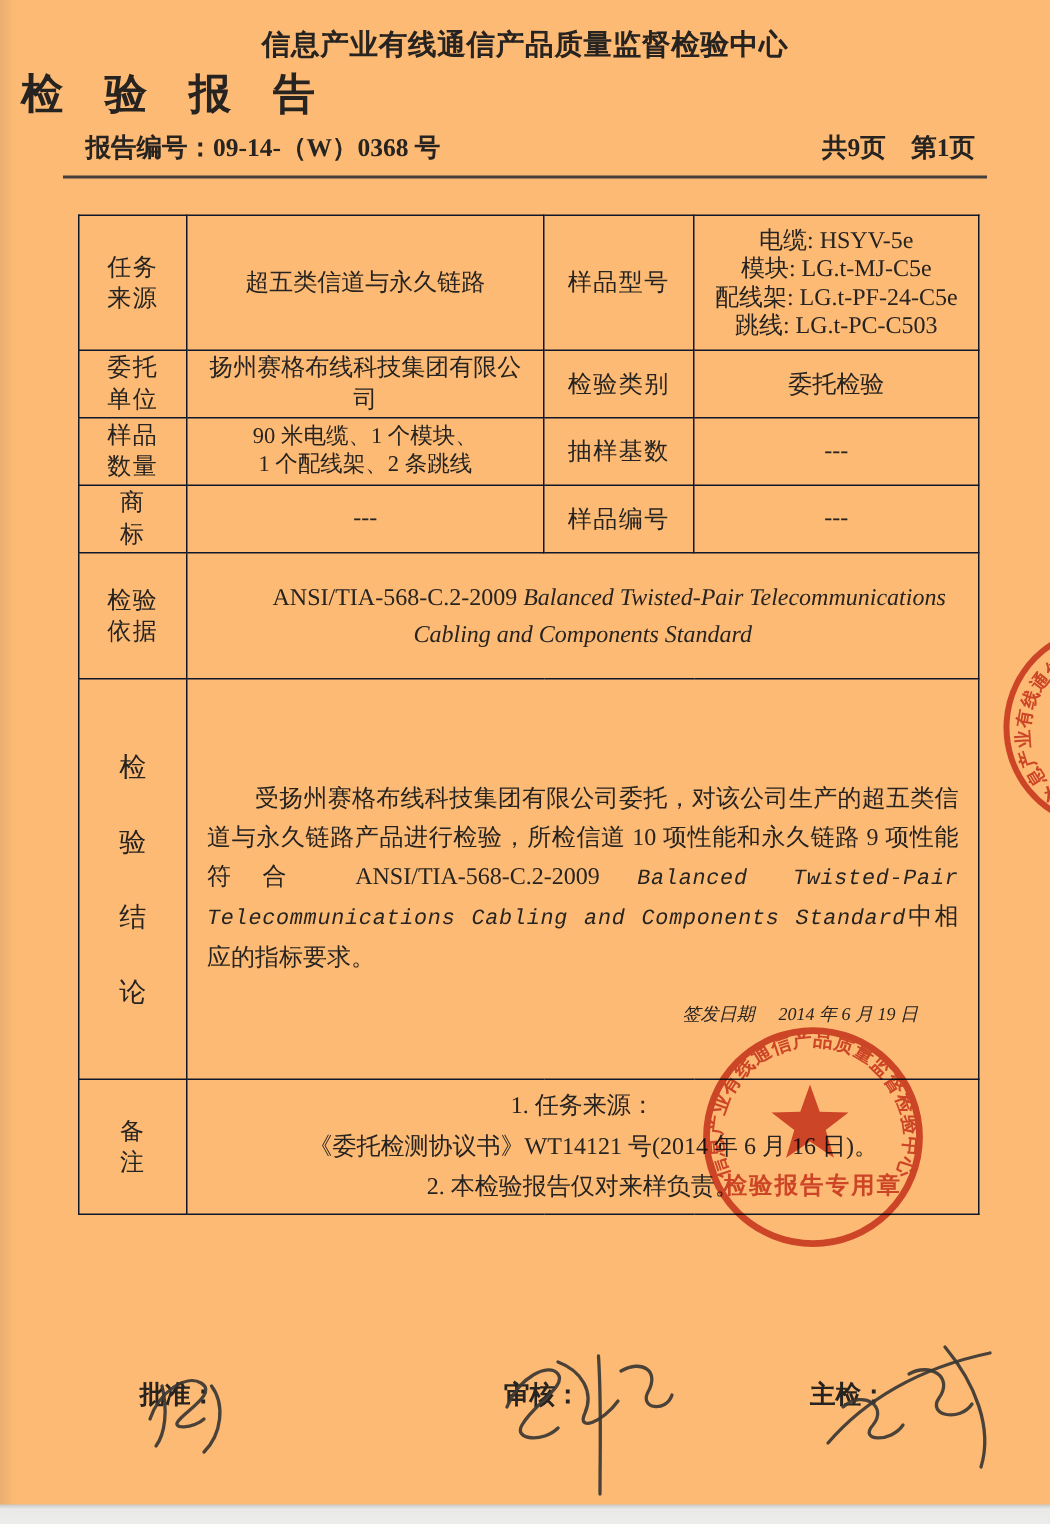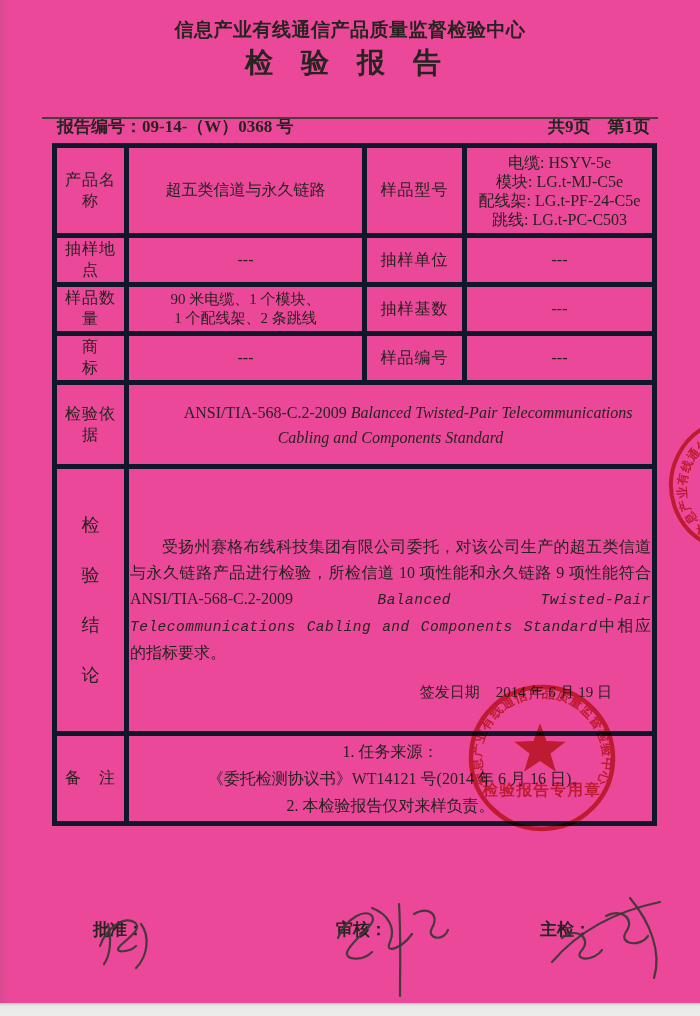--- a/index.html
+++ b/index.html
@@ -1,52 +1,52 @@
 <!DOCTYPE html>
 <html><head>
 <meta charset="utf-8">
 <style>
   html,body{margin:0;padding:0;background:#d9d9d7;}
   .page{
     position:relative;width:700px;height:1016px;margin:0 auto;
-    background:#ec4899;overflow:hidden;
+    background:#fdba74;overflow:hidden;
     font-family:"Liberation Serif","DejaVu Serif",serif;color:#262320;
   }
   .page::before{content:"";position:absolute;left:0;top:0;bottom:0;width:10px;
     background:linear-gradient(to right,rgba(90,88,84,.12),rgba(0,0,0,0));pointer-events:none;z-index:9;}
   .scan-edge-bottom{position:absolute;left:0;right:0;top:1003px;height:13px;
     background:linear-gradient(to bottom,#c9cac7 0,#e9eae7 3px,#ecedeb 100%);z-index:9;}
   .org{position:absolute;top:17px;left:0;right:0;text-align:center;
     font-size:19px;font-weight:bold;letter-spacing:.5px;}
-  .doc-title{position:absolute;top:44px;left:0;right:0;text-align:center;
+  .doc-title{position:absolute;top:44px;left:0;right:0;
     font-size:28px;font-weight:bold;letter-spacing:28px;text-indent:14px;}
   .report-line{position:absolute;top:87px;left:57px;right:50px;display:flex;
-    justify-content:space-between;font-size:17px;font-weight:bold;margin-top:28px;}
+    justify-content:space-between;font-size:17px;font-weight:bold;}
   .rule{position:absolute;top:117px;left:42px;width:616px;height:2px;background:#45403b;}
 
   table.main{position:absolute;top:143px;left:52px;width:600px;
     border-collapse:collapse;table-layout:fixed;}
-  table.main td{border:5px solid #0f172a;text-align:center;vertical-align:middle;
-    font-size:16px;padding:1px 1px;overflow:hidden;}
+  table.main td{border:1px solid #0f172a;text-align:center;vertical-align:middle;
+    font-size:16px;padding:1px 13px;overflow:hidden;}
   td.lbl{font-size:16px;letter-spacing:1px;}
   td.lbl-sm{font-size:13.5px;letter-spacing:0;}
   .r1{height:90px}.r2{height:33px}.r3{height:35px}.r4{height:35px}.r5{height:27px}
   .r6{height:40px}.r7{height:31px}.r8{height:33px}.r9{height:84px}.r10{height:267px}.r11{height:90px}
   td.model{ text-align:left;padding-left:10px;font-size:14.5px;line-height:19px;}
   td.basis{ text-align:left;padding:4px 18px 4px 12px;font-size:16px;line-height:25px;
     text-indent:2.2em;text-align:justify;}
   .en-it{font-style:italic;}
   td.concl{position:relative;vertical-align:top;text-align:left;
     padding:30px 16px 0 12px;font-size:16.5px;line-height:26px;}
   td.concl .body{text-indent:2em;text-align:justify;}
   .en-mono{font-style:italic;font-family:"Liberation Mono","DejaVu Sans Mono",monospace;
     font-size:14.5px;letter-spacing:.5px;}
   .vlabel{display:flex;flex-direction:column;align-items:center;justify-content:center;
     gap:26px;height:100%;font-size:18px;}
-  .sign-date{position:absolute;right:40px;top:210px;font-size:15px;white-space:nowrap;}
+  .sign-date{position:absolute;right:40px;top:210px;font-size:12px;white-space:nowrap;font-style:italic;}
   .sign-date .gap{display:inline-block;width:16px;}
   td.remarks{text-align:left;padding-left:26px;font-size:16px;line-height:27px;}
   td.remarks .indent{padding-left:14px;}
 
   .footer-label{position:absolute;top:918px;font-size:17px;font-weight:bold;margin-left:36px;}
   .f-approve{left:57px}.f-review{left:300px}.f-inspect{left:504px}
 
   .sig-overlay{position:absolute;left:0;top:0;z-index:5;pointer-events:none;}
   .sig-overlay path{fill:none;stroke:#3b3733;stroke-width:2.2;stroke-linecap:round;opacity:.92;}
 
@@ -70,35 +70,35 @@
 
   <table class="main">
     <colgroup>
         <col style="width:72px">
         <col style="width:238px">
         <col style="width:100px">
         <col style="width:190px">
       </colgroup>
     <tbody>
         <tr class="r1">
-      <td class="lbl">产品名称</td>
+      <td class="lbl">任务来源</td>
       <td>超五类信道与永久链路</td>
       <td class="lbl">样品型号</td>
       <td class="model">
         <div>电缆: HSYV-5e</div>
         <div>模块: LG.t-MJ-C5e</div>
         <div>配线架: LG.t-PF-24-C5e</div>
         <div>跳线: LG.t-PC-C503</div>
       </td>
     </tr>
-    <tr class="r5">
-      <td class="lbl">抽样地点</td>
-      <td>---</td>
-      <td class="lbl">抽样单位</td>
-      <td>---</td>
+    <tr class="r2">
+      <td class="lbl">委托单位</td>
+      <td>扬州赛格布线科技集团有限公司</td>
+      <td class="lbl">检验类别</td>
+      <td>委托检验</td>
     </tr>
     <tr class="r6">
       <td class="lbl">样品数量</td>
       <td style="font-size:15px;line-height:19px;">
         <div>90 米电缆、1 个模块、</div>
         <div>1 个配线架、2 条跳线</div>
       </td>
       <td class="lbl">抽样基数</td>
       <td>---</td>
     </tr>

